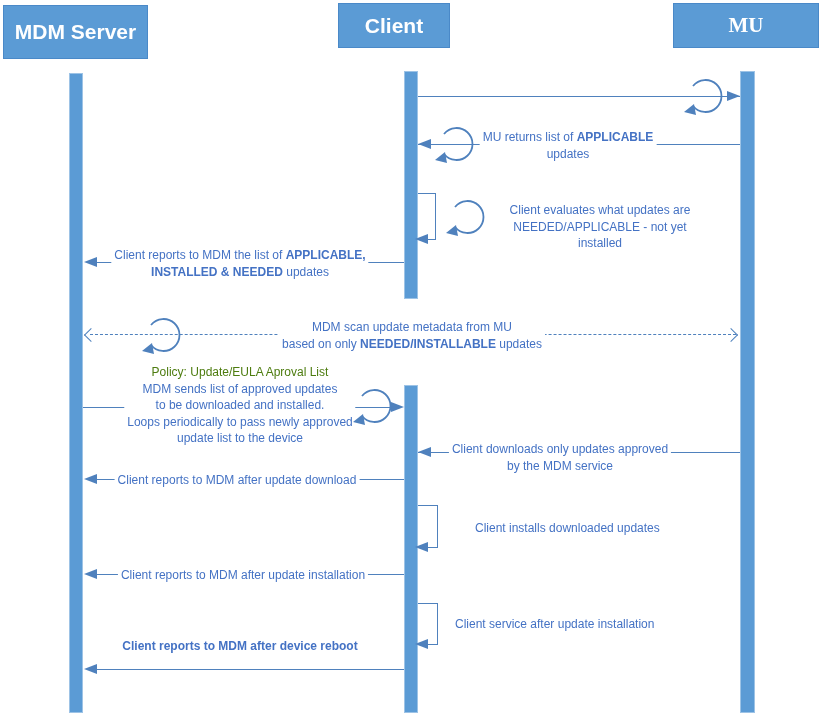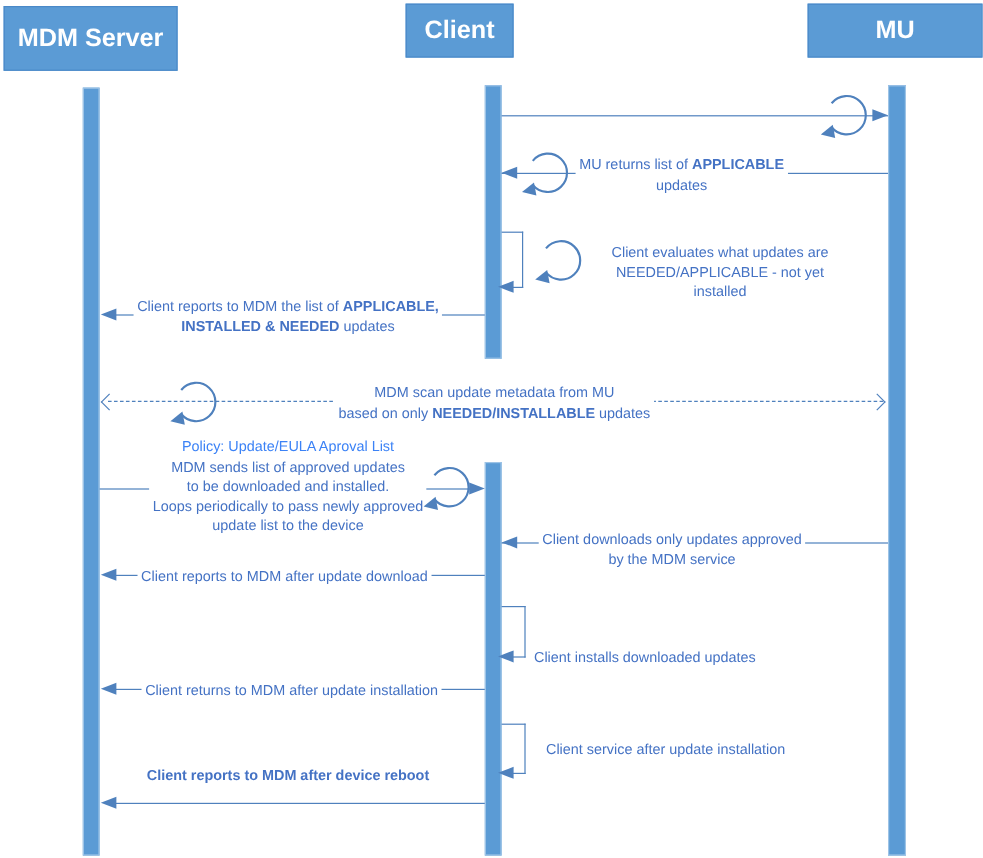--- a/index.html
+++ b/index.html
@@ -21,35 +21,35 @@
   .chev{position:absolute;width:9px;height:9px;border-top:1.5px solid #4f81bd;border-right:1.5px solid #4f81bd;}
   .chev.right{transform:rotate(45deg);}
   .chev.left{transform:rotate(-135deg);}
   .selfmsg{position:absolute;box-sizing:border-box;border:1.5px solid #4f81bd;border-left:none;background:transparent;}
   .lbl{
     position:absolute;color:#4472c4;font-size:12px;line-height:16.5px;text-align:center;
     white-space:pre-line;background:#fff;padding:0 3px;transform:translateX(-50%);
   }
   .lbl-left{transform:none;text-align:left;}
   .lbl b,.lbl .b{font-weight:700;}
-  .run-red{color:#3b82f6;}
+  .run-red{color:#4d7c0f;}
   .loop{position:absolute;}
 </style>
 </head>
 <body>
 
 <div class="stage">
 
   <div class="actor" style="left:3px;top:5px;width:145px;height:54px;">
     <span>MDM Server</span>
   </div>
-  <div class="actor" style="left:338px;top:3px;width:90px;height:45px;">
+  <div class="actor" style="left:338px;top:3px;width:112px;height:45px;">
     <span>Client</span>
   </div>
-  <div class="actor" style="left:673px;top:3px;width:146px;height:45px;">
+  <div class="actor" style="left:673px;top:3px;width:146px;height:45px;font-family:Liberation Serif, serif;">
     <span>MU</span>
   </div>
 
   <div class="lifeline" style="left:69px;top:73px;height:640px;"></div>
   <div class="lifeline" style="left:404px;top:71px;height:228px;"></div>
   <div class="lifeline" style="left:404px;top:385px;height:328px;"></div>
   <div class="lifeline" style="left:740px;top:71px;width:15px;height:642px;"></div>
 
   <div class="line" style="left:418px;top:96px;width:322px;"></div>
   <div class="arr-r" style="left:727px;top:91px;"></div>
@@ -107,25 +107,25 @@
   <div class="arr-l" style="left:418px;top:447px;"></div>
   <div class="lbl" style="left:560px;top:441px;"><span>Client downloads only updates approved
 by the MDM service</span></div>
 
   <div class="line" style="left:92px;top:479px;width:312px;"></div>
   <div class="arr-l" style="left:84px;top:474px;"></div>
   <div class="lbl" style="left:237px;top:472px;"><span>Client reports to MDM after update download</span></div>
 
   <div class="selfmsg" style="left:418px;top:505px;width:20px;height:43px;"></div>
   <div class="arr-l" style="left:415px;top:542px;"></div>
-  <div class="lbl lbl-left" style="left:442px;top:520px;margin-top:20px;"><span>Client installs downloaded updates</span></div>
+  <div class="lbl lbl-left" style="left:472px;top:520px;"><span>Client installs downloaded updates</span></div>
 
   <div class="line" style="left:92px;top:574px;width:312px;"></div>
   <div class="arr-l" style="left:84px;top:569px;"></div>
-  <div class="lbl" style="left:243px;top:567px;"><span>Client returns to MDM after update installation</span></div>
+  <div class="lbl" style="left:243px;top:567px;"><span>Client reports to MDM after update installation</span></div>
 
   <div class="selfmsg" style="left:418px;top:603px;width:20px;height:42px;"></div>
   <div class="arr-l" style="left:415px;top:639px;"></div>
   <div class="lbl lbl-left" style="left:452px;top:616px;"><span>Client service after update installation</span></div>
 
   <div class="line" style="left:92px;top:669px;width:312px;"></div>
   <div class="arr-l" style="left:84px;top:664px;"></div>
   <div class="lbl" style="left:240px;top:638px;font-weight:bold;"><span>Client reports to MDM after device reboot</span></div>
 
 </div>

